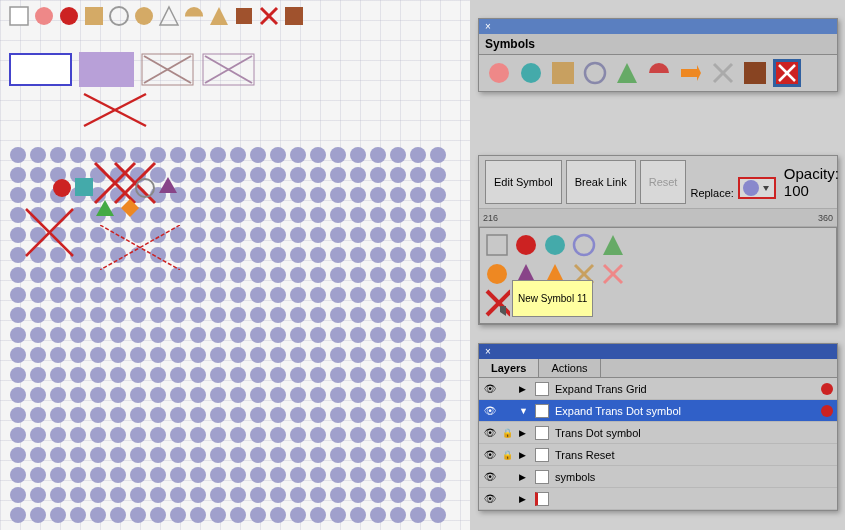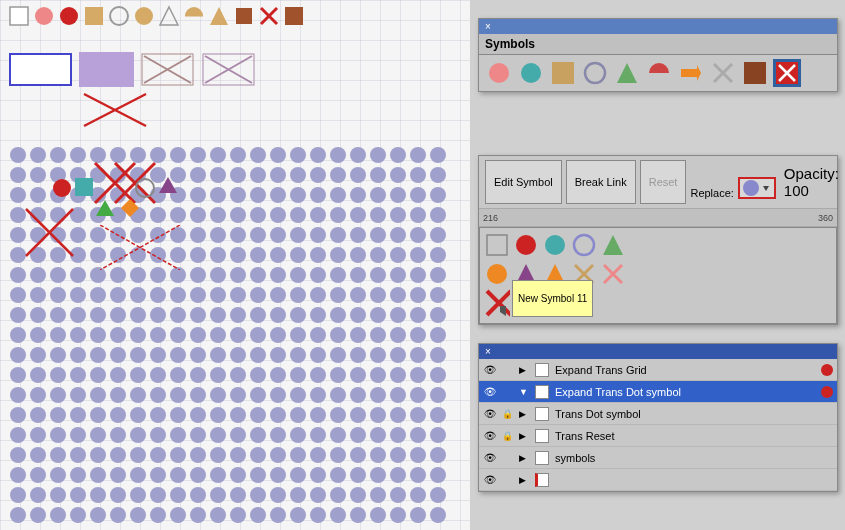--- a/index.html
+++ b/index.html
@@ -1899,20 +1899,24 @@
     <div style="position:relative;">
       <div class="tooltip-label" style="bottom:2px;left:28px;">New Symbol 11</div>
     </div>
   </div>
 </div>
 
 <div class="layers-panel">
   <div class="layers-titlebar">
     <span>×</span>
   </div>
+  <div class="layers-tabs">
+    <div class="layer-tab active">Layers</div>
+    <div class="layer-tab">Actions</div>
+  </div>
   <div class="layers-list">
 
     <div class="layer-row">
       <div class="layer-eye">👁</div>
       <div class="layer-lock"></div>
       <div class="layer-arrow">▶</div>
       <div class="layer-icon"></div>
       <span class="layer-name">Expand Trans Grid</span>
       <div style="width:12px;height:12px;border-radius:50%;background:#cc2222;margin-left:auto;"></div>
     </div>

